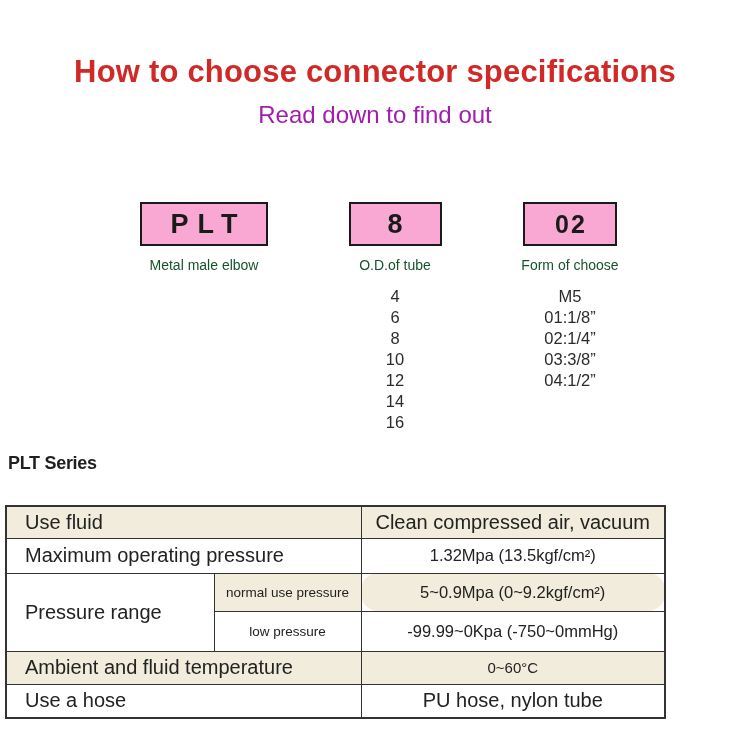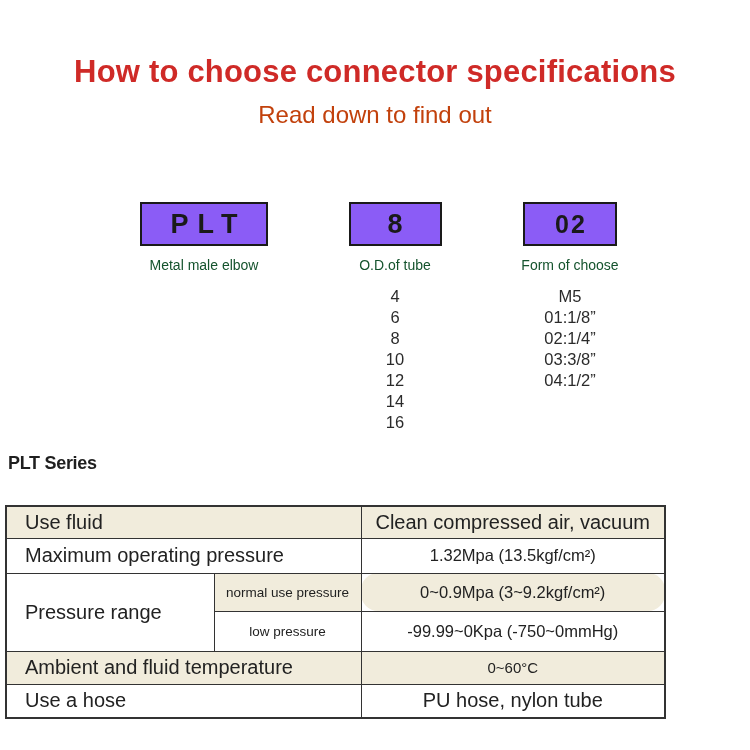--- a/index.html
+++ b/index.html
@@ -5,29 +5,29 @@
   html,body{margin:0;padding:0;background:#ffffff;}
   body{font-family:"Liberation Sans","DejaVu Sans",sans-serif;}
   #canvas{position:relative;width:750px;height:750px;background:#ffffff;overflow:hidden;}
 
   .page-title{
     position:absolute;top:54px;left:0;width:750px;
     text-align:center;font-size:31px;font-weight:700;color:#cf2a27;letter-spacing:0.2px;
   }
   .page-subtitle{
     position:absolute;top:101px;left:0;width:750px;
-    text-align:center;font-size:24px;color:#c2410c;
+    text-align:center;font-size:24px;color:#a21caf;
   }
 
   .segment{position:absolute;top:202px;text-align:center;}
   .seg-1{left:118px;width:172px;}
   .seg-2{left:320px;width:150px;}
   .seg-3{left:495px;width:150px;}
   .code-box{
-    border:2px solid #1a1a1a;background:#8b5cf6;margin:0 auto;
+    border:2px solid #1a1a1a;background:#f9a8d4;margin:0 auto;
     height:40px;display:flex;align-items:center;justify-content:center;
     font-weight:bold;color:#1a1a1a;
   }
   .seg-1 .code-box{width:124px;font-size:27px;letter-spacing:9px;text-indent:9px;}
   .seg-2 .code-box{width:89px;font-size:27px;}
   .seg-3 .code-box{width:90px;font-size:25px;letter-spacing:2px;text-indent:2px;}
   .seg-label{margin-top:11px;font-size:14px;color:#14532d;}
   .options{margin-top:13px;font-size:16.5px;line-height:21px;color:#2b2b2b;}
   .options div{white-space:nowrap;}
 
@@ -101,21 +101,21 @@
         <td colspan="2" class="lbl beige">Use fluid</td>
         <td class="val-big beige">Clean compressed air, vacuum</td>
       </tr>
       <tr style="height:35px">
         <td colspan="2" class="lbl">Maximum operating pressure</td>
         <td class="val">1.32Mpa (13.5kgf/cm²)</td>
       </tr>
       <tr style="height:38px">
         <td rowspan="2" class="lbl">Pressure range</td>
         <td class="sub beige">normal use pressure</td>
-        <td class="val beige">0~0.9Mpa (3~9.2kgf/cm²)</td>
+        <td class="val beige">5~0.9Mpa (0~9.2kgf/cm²)</td>
       </tr>
       <tr style="height:40px">
         <td class="sub">low pressure</td>
         <td class="val">-99.99~0Kpa (-750~0mmHg)</td>
       </tr>
       <tr style="height:33px">
         <td colspan="2" class="lbl beige">Ambient and fluid temperature</td>
         <td class="val-mid beige">0~60°C</td>
       </tr>
       <tr style="height:34px">

